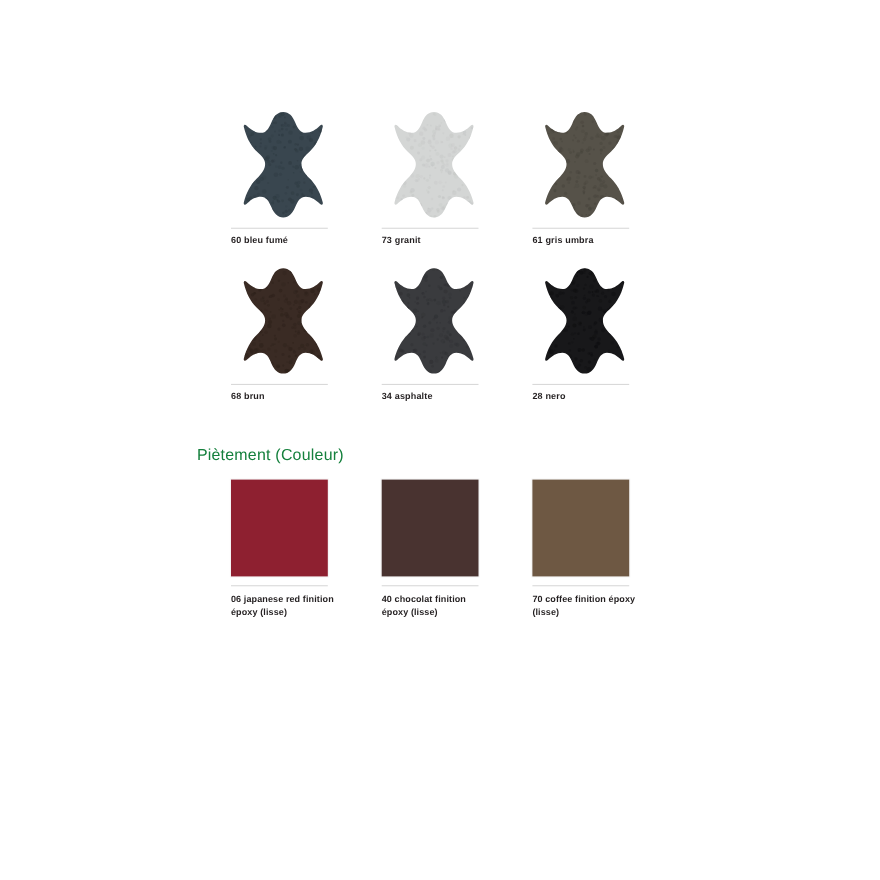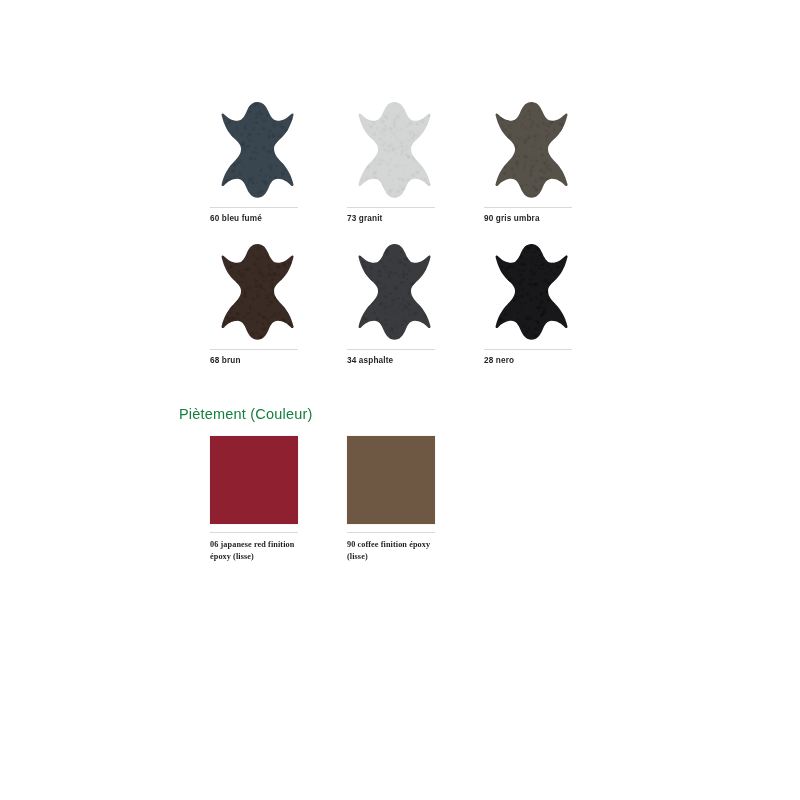--- a/index.html
+++ b/index.html
@@ -62,21 +62,21 @@
   .hide-label {
     font-size: 8.2px;
     line-height: 11px;
     font-weight: 700;
     letter-spacing: 0.15px;
     margin-top: 5px;
     color: #231f20;
   }
 
   
-  .base-cell { height: 184px; font-family: Liberation Serif, serif; }
+  .base-cell { height: 184px; }
 
   .base-square {
     width: 88px;
     height: 88px;
     box-shadow: 0 0 0 1px rgba(0,0,0,0.04);
   }
 
   .base-rule {
     width: 88px;
     height: 0;
@@ -930,21 +930,21 @@
               <circle cx="45.1" cy="101.5" r="1.29" fill="#46433b" opacity="0.41"></circle>
               <circle cx="53.0" cy="23.0" r="0.99" fill="#46433b" opacity="0.22"></circle>
               <circle cx="52.0" cy="58.2" r="1.70" fill="#46433b" opacity="0.55"></circle>
               <circle cx="33.0" cy="69.0" r="1.34" fill="#46433b" opacity="0.52"></circle>
               <circle cx="56.3" cy="32.2" r="1.53" fill="#46433b" opacity="0.41"></circle>
               <circle cx="65.9" cy="56.0" r="1.72" fill="#46433b" opacity="0.26"></circle>
             </g>
           </svg>
         </div>
         <div class="hide-rule"></div>
-        <div class="hide-label">90 gris umbra</div>
+        <div class="hide-label">61 gris umbra</div>
       </div>
       <div class="cell hide-cell">
         <div class="hide-wrap">
           <svg viewBox="0 0 82 106" xmlns="http://www.w3.org/2000/svg">
             <defs>
               <clipPath id="clip3">
                 <path d="M40.5,2 C46,2 49.5,6 52,12 C54.5,18 57,22 62,22 C67.5,22 72,19 76,15 C77.5,13.5 79,14.5 78.5,16.5 C76,27 71.5,35 66,40 C61,44.5 58,47.5 58,52 C58,57 61,61 66,66 C71.5,71.5 76,79 78.5,89 C79,91 77.5,92 76,90.5 C72,86.5 67.5,83.5 62,83.5 C57,83.5 54.5,87.5 52,93.5 C49.5,99.5 46,103.5 40.5,103.5 C35,103.5 31.5,99.5 29,93.5 C26.5,87.5 24,83.5 19,83.5 C13.5,83.5 9,86.5 5,90.5 C3.5,92 2,91 2.5,89 C5,79 9.5,71.5 15,66 C20,61 23,57 23,52 C23,47.5 20,44.5 15,40 C9.5,35 5,27 2.5,16.5 C2,14.5 3.5,13.5 5,15 C9,19 13.5,22 19,22 C24,22 26.5,18 29,12 C31.5,6 35,2 40.5,2 Z"></path>
               </clipPath>
             </defs>
             <path d="M40.5,2 C46,2 49.5,6 52,12 C54.5,18 57,22 62,22 C67.5,22 72,19 76,15 C77.5,13.5 79,14.5 78.5,16.5 C76,27 71.5,35 66,40 C61,44.5 58,47.5 58,52 C58,57 61,61 66,66 C71.5,71.5 76,79 78.5,89 C79,91 77.5,92 76,90.5 C72,86.5 67.5,83.5 62,83.5 C57,83.5 54.5,87.5 52,93.5 C49.5,99.5 46,103.5 40.5,103.5 C35,103.5 31.5,99.5 29,93.5 C26.5,87.5 24,83.5 19,83.5 C13.5,83.5 9,86.5 5,90.5 C3.5,92 2,91 2.5,89 C5,79 9.5,71.5 15,66 C20,61 23,57 23,52 C23,47.5 20,44.5 15,40 C9.5,35 5,27 2.5,16.5 C2,14.5 3.5,13.5 5,15 C9,19 13.5,22 19,22 C24,22 26.5,18 29,12 C31.5,6 35,2 40.5,2 Z" fill="#3a2b24"></path>
@@ -1771,19 +1771,24 @@
 
   <div id="section-heading">Piètement (Couleur)</div>
 
   <div class="grid" id="base-grid">
       <div class="cell base-cell">
         <div class="base-square" style="background: rgb(142, 32, 48);"></div>
         <div class="base-rule"></div>
         <div class="base-label">06 japanese red finition époxy (lisse)</div>
       </div>
       <div class="cell base-cell">
+        <div class="base-square" style="background: rgb(73, 51, 48);"></div>
+        <div class="base-rule"></div>
+        <div class="base-label">40 chocolat finition époxy (lisse)</div>
+      </div>
+      <div class="cell base-cell">
         <div class="base-square" style="background: rgb(110, 88, 67);"></div>
         <div class="base-rule"></div>
-        <div class="base-label">90 coffee finition époxy (lisse)</div>
+        <div class="base-label">70 coffee finition époxy (lisse)</div>
       </div>
     </div>
 
 </div>
 
 </body></html>

